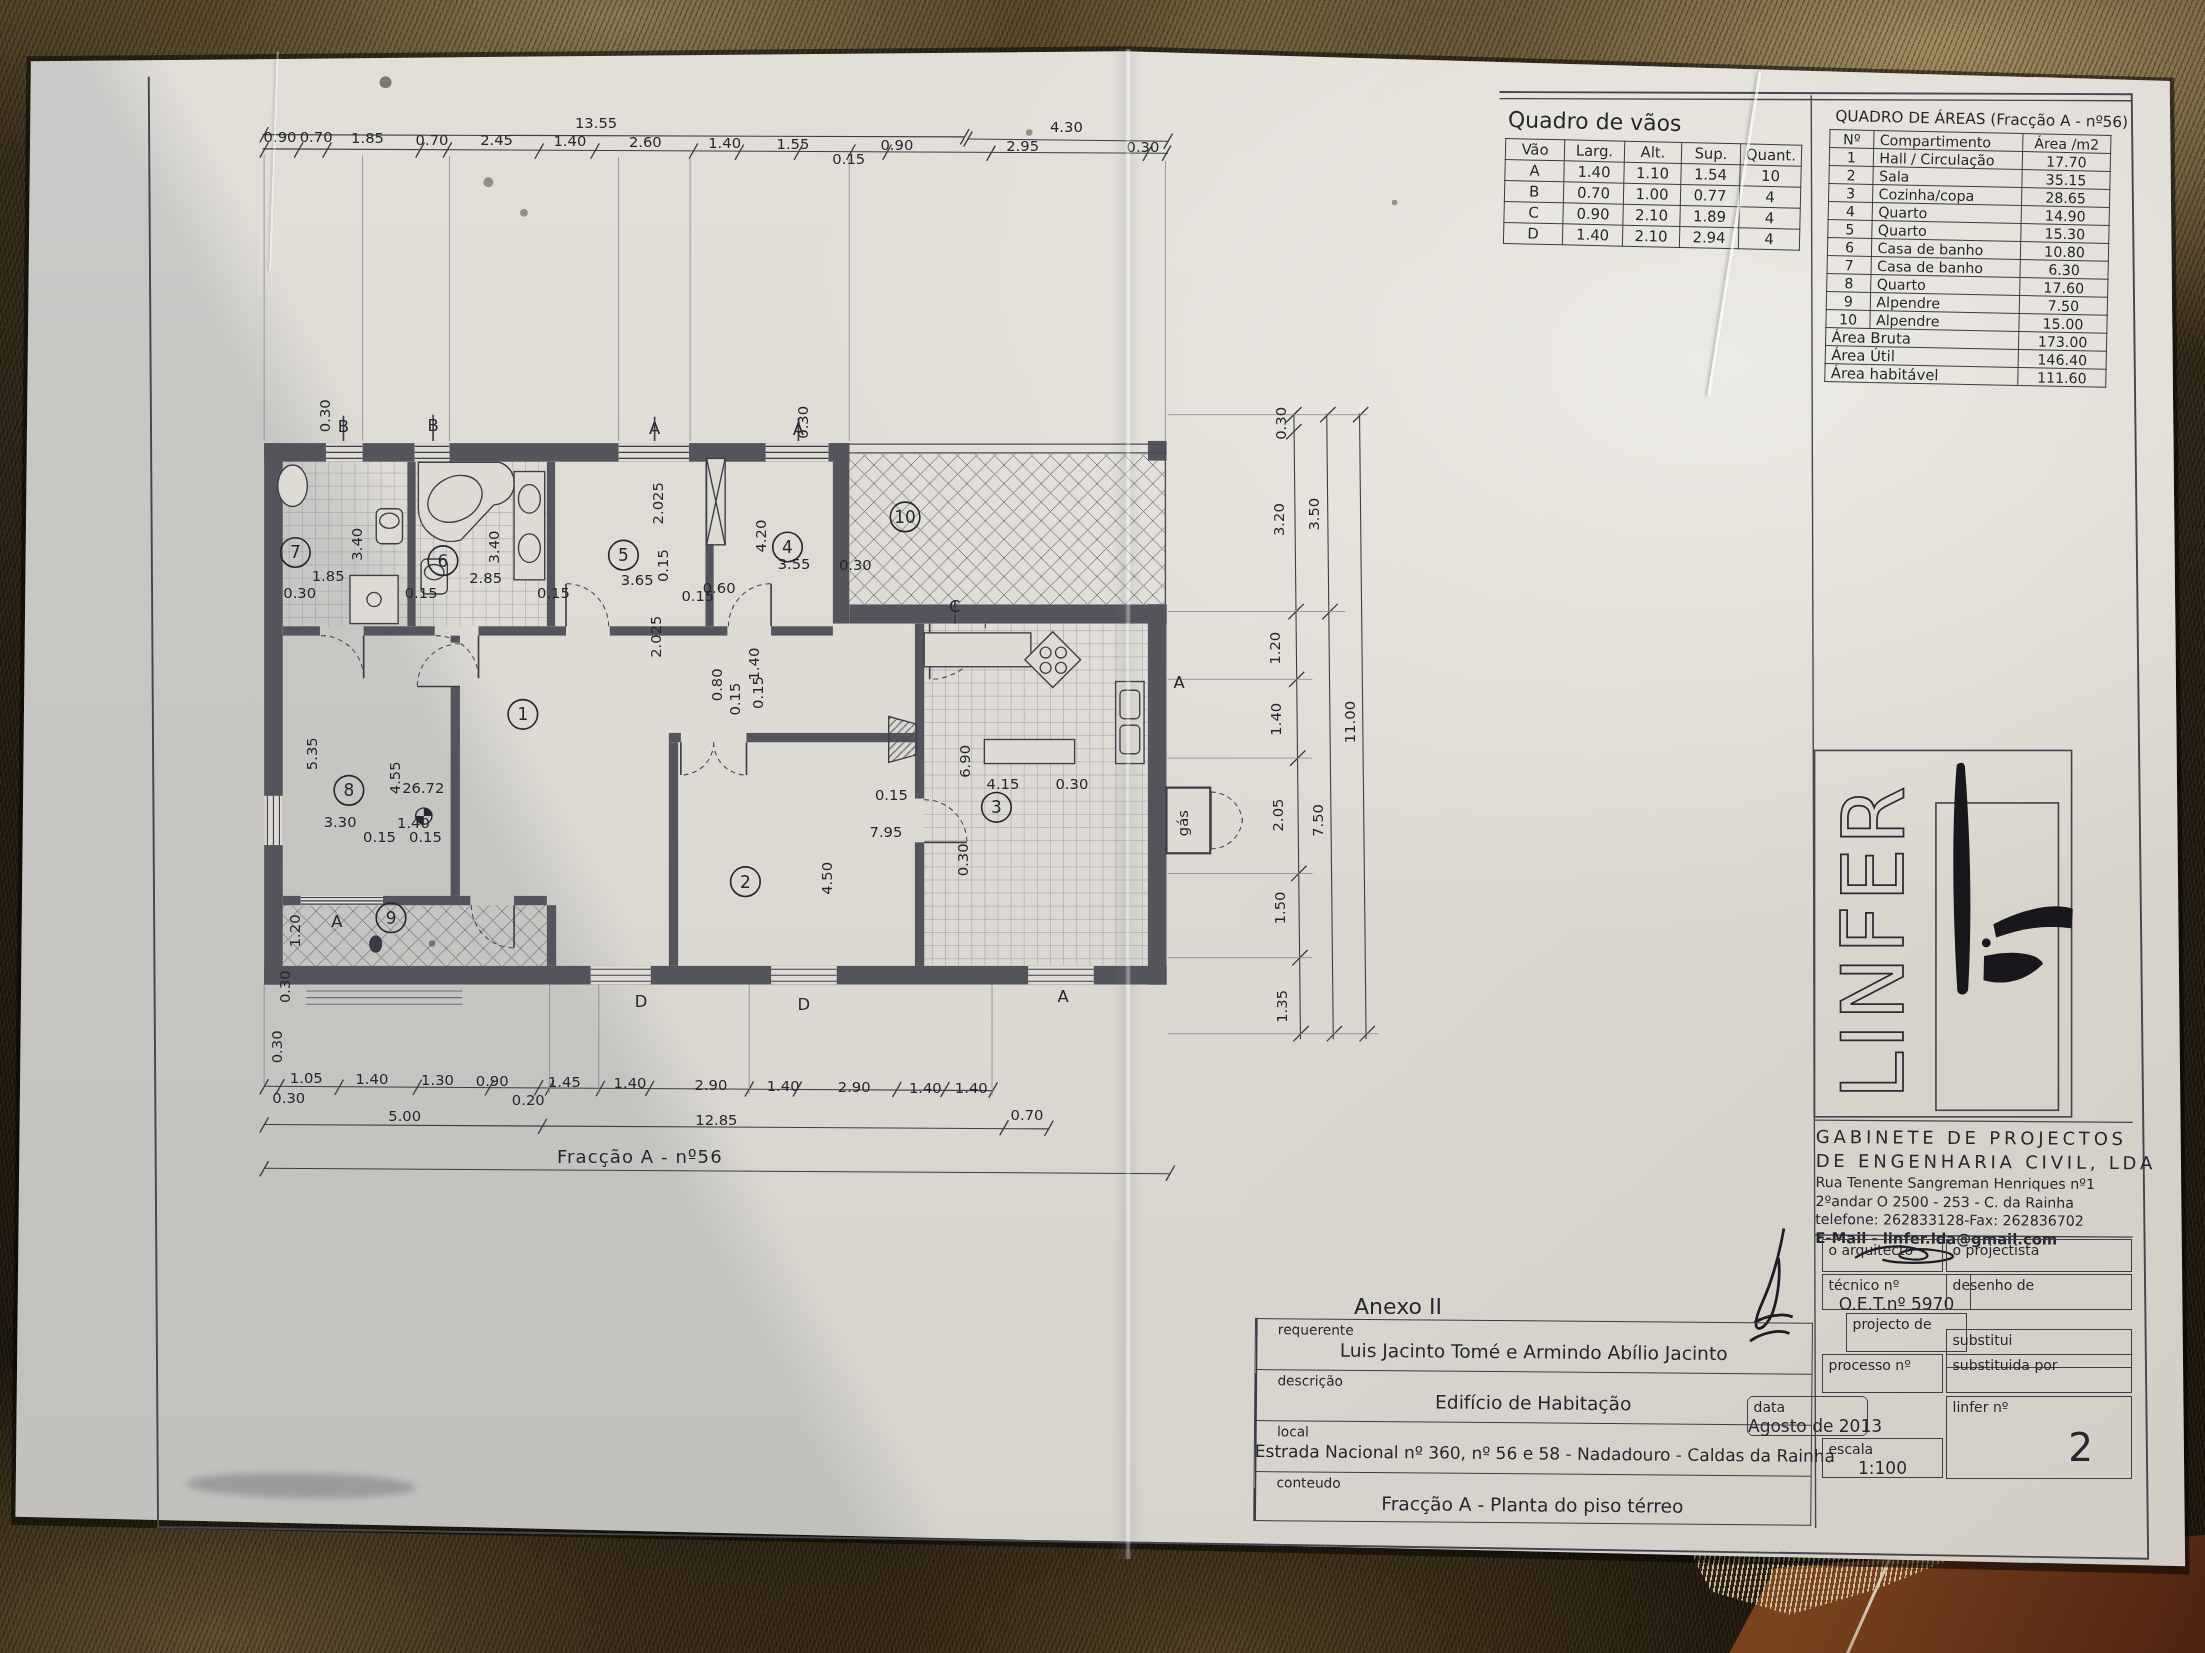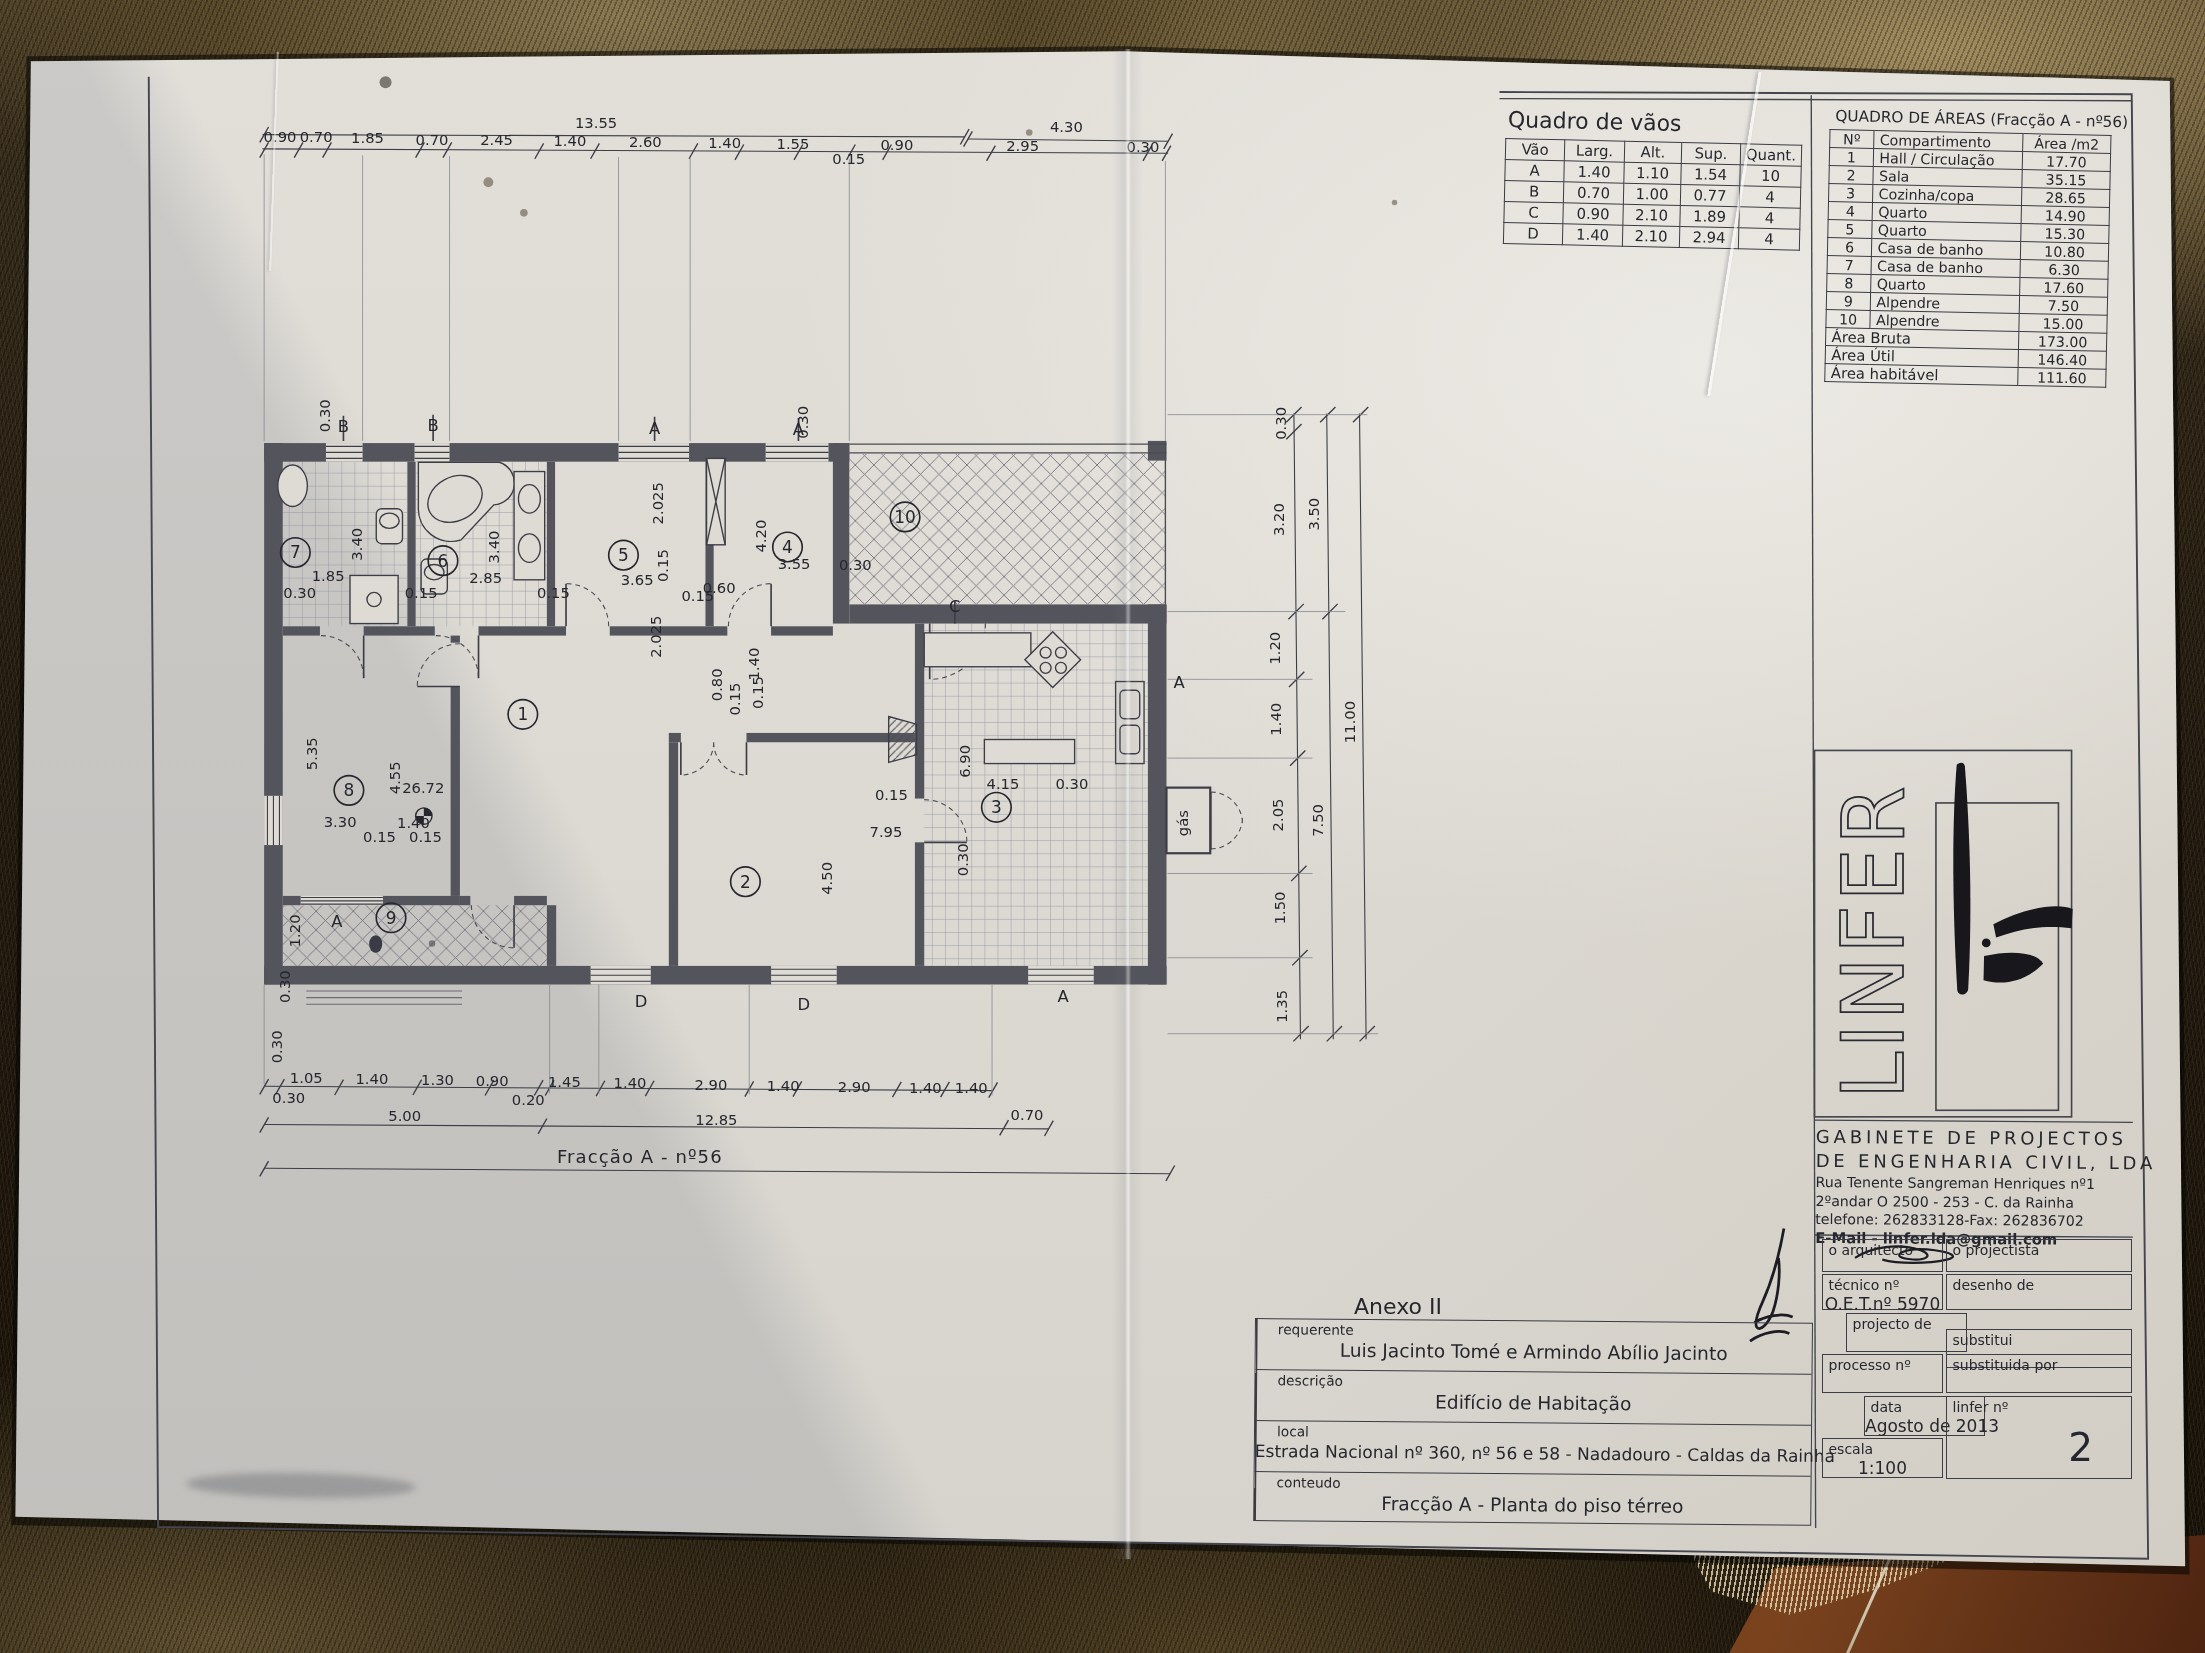--- a/index.html
+++ b/index.html
@@ -591,40 +591,40 @@
     <div class="co-l3">E-Mail - linfer.lda@gmail.com</div>
   </div>
 
   <div class="abs" style="left:0;top:0;z-index:3;">
     <div class="sig-cell" style="left:1822px;top:1239px;width:119px;height:31px;">
       <span class="sig-label">o arquitecto</span>
     </div>
     <div class="sig-cell" style="left:1946px;top:1239px;width:184px;height:31px;">
       <span class="sig-label">o projectista</span>
     </div>
-    <div class="sig-cell" style="left:1822px;top:1274px;width:119px;height:34px;">
+    <div class="sig-cell" style="left:1822px;top:1274px;width:119px;height:34px;padding-left:28px;">
       <span class="sig-label">técnico nº</span>
       <span class="sig-value">O.E.T.nº 5970</span>
     </div>
     <div class="sig-cell" style="left:1946px;top:1274px;width:184px;height:34px;">
       <span class="sig-label">desenho de</span>
     </div>
     <div class="sig-cell" style="left:1822px;top:1313px;width:119px;height:37px;margin-left:24px;">
       <span class="sig-label">projecto de</span>
     </div>
     <div class="sig-cell" style="left:1946px;top:1313px;width:184px;height:37px;margin-top:16px;">
       <span class="sig-label">substitui</span>
     </div>
     <div class="sig-cell" style="left:1822px;top:1354px;width:119px;height:37px;">
       <span class="sig-label">processo nº</span>
     </div>
     <div class="sig-cell" style="left:1946px;top:1354px;width:184px;height:37px;">
       <span class="sig-label">substituida por</span>
     </div>
-    <div class="sig-cell" style="left:1864px;top:1396px;width:119px;height:38px;">
+    <div class="sig-cell" style="left:1747px;top:1396px;width:119px;height:38px;border-radius:6px;">
       <span class="sig-label">data</span>
       <span class="sig-value">Agosto de 2013</span>
     </div>
     <div class="sig-cell" style="left:1946px;top:1396px;width:184px;height:81px;">
       <span class="sig-label">linfer nº</span>
       <span class="folha-num">2</span>
     </div>
     <div class="sig-cell" style="left:1822px;top:1438px;width:119px;height:38px;">
       <span class="sig-label">escala</span>
       <span class="sig-value">1:100</span>

